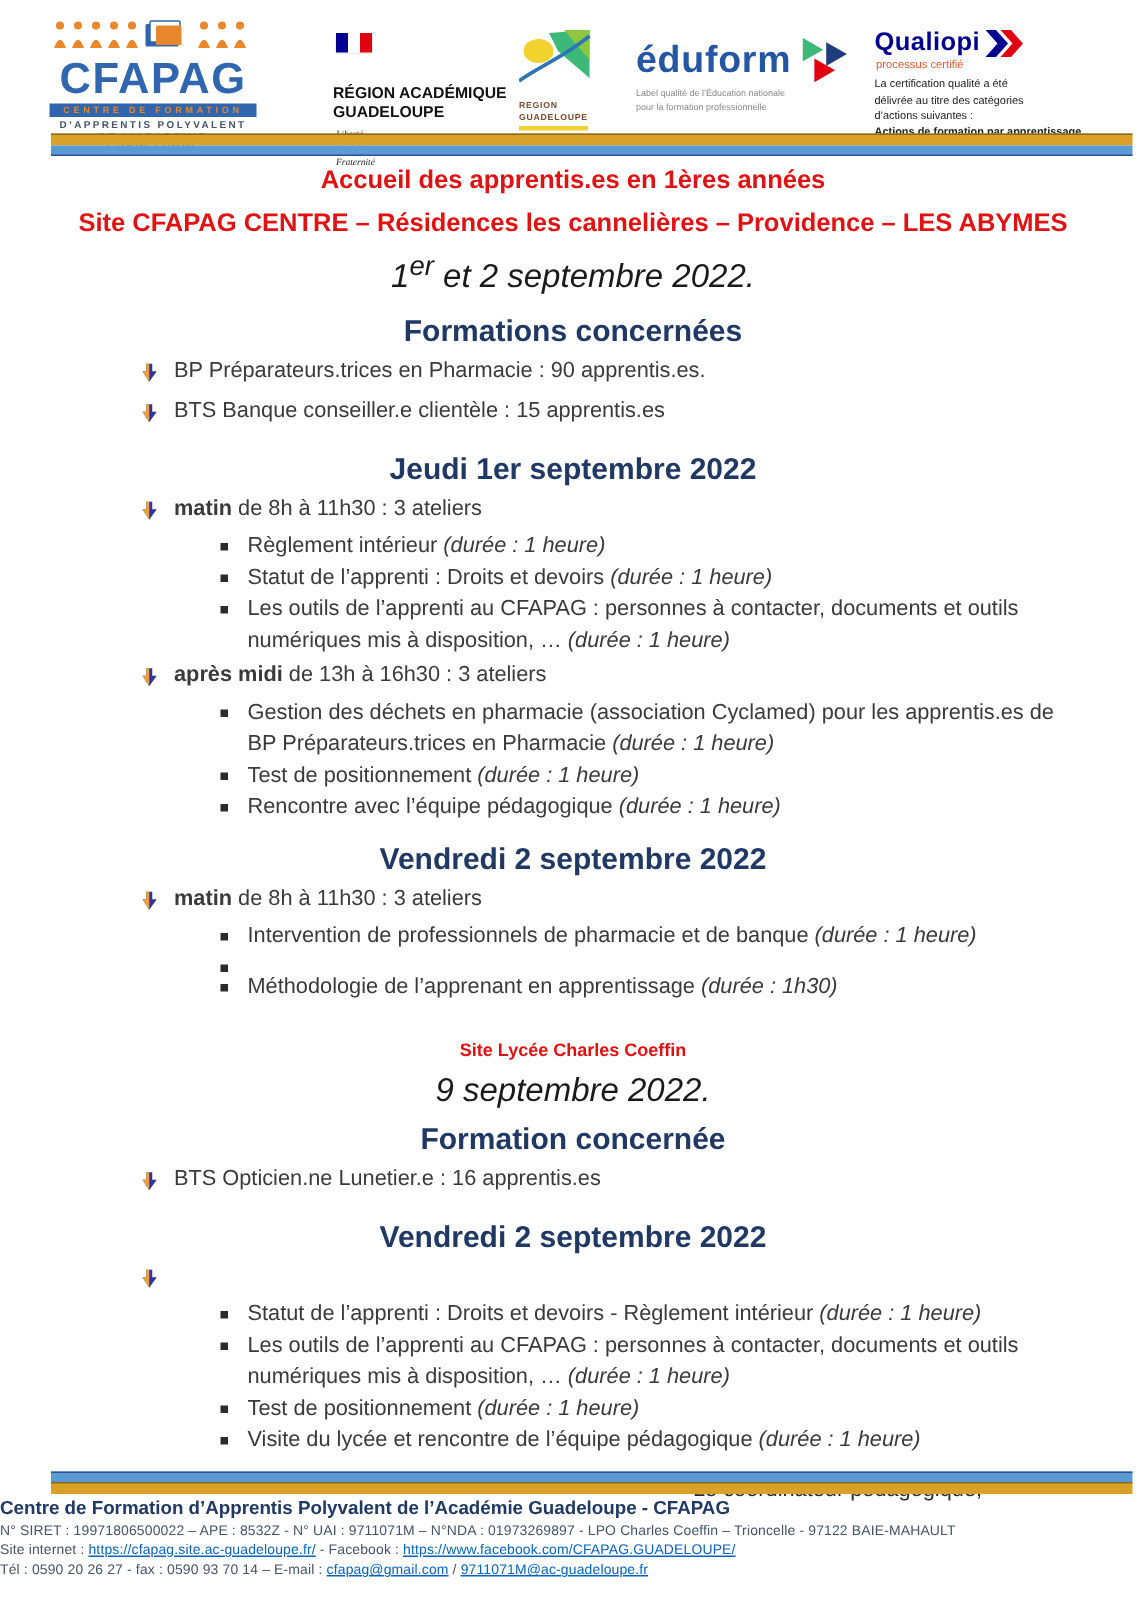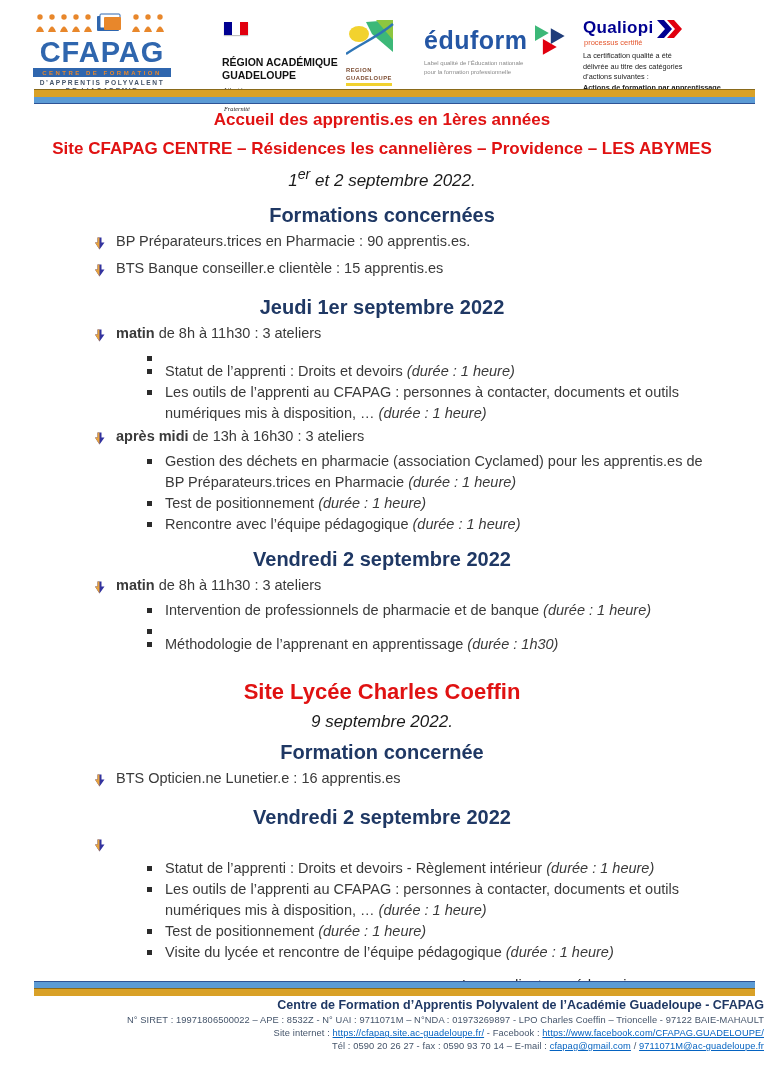--- a/index.html
+++ b/index.html
@@ -44,37 +44,37 @@
   .hbar .gold { height:8px; background:#d9a127; border-top:1px solid #8a6a1a; }
   .hbar .blue { height:7px; background:#5b9bd5; border-bottom:1px solid #2e5395; }
   .topbar { top:89px; }
   .botbar { top:981px; }
   .botbar .blue { border-bottom:none; border-top:1px solid #2e5395; }
 
   
   .content { position:absolute; top:104px; left:0; right:0; }
   .c { text-align:center; }
   .red-title { color:#e01212; font-weight:bold; font-size:17px; margin-top:6px; }
-  .date-line { font-style:italic; font-size:17px; color:#1a1a1a; margin-top:7px; }
+  .date-line { font-style:italic; font-size:22px; color:#1a1a1a; margin-top:7px; }
   .navy-h { color:#1f3864; font-weight:bold; font-size:20px; margin-top:13px; }
-  .red-h { color:#e01212; font-weight:bold; font-size:22px; margin-top:24px; }
+  .red-h { color:#e01212; font-weight:bold; font-size:12px; margin-top:24px; }
 
   .l1 { display:flex; margin:2px 60px 0 94px; font-size:14.5px; line-height:21px; }
   .l1 .ic { flex:none; width:12px; margin:4px 10px 0 0; }
   .l2 { display:flex; margin:0 54px 0 147px; font-size:14.5px; line-height:21px; }
   .l2 .sq { flex:none; width:5px; height:5px; background:#2b2b2b; margin:8px 13px 0 0; }
   .l2 .txt { max-width:548px; }
   .b { font-weight:bold; }
   .it { font-style:italic; }
   .mt4 { margin-top:4px; }
 
   .signature { margin:12px 0 0 462px; font-size:14.5px; line-height:1.5; color:#2a2a2a; }
 
   
-  .footer-text { position:absolute; top:998px; left:0; right:0; text-align:right; }
+  .footer-text { position:absolute; top:998px; left:0; right:0; text-align:left; }
   .f-title { color:#1f3864; font-weight:bold; font-size:12.5px; }
   .f-small { font-size:9.3px; color:#44546a; margin-top:3px; letter-spacing:.1px; }
   .f-small a { color:#0563c1; text-decoration:underline; cursor:pointer; }
 </style>
 </head>
 <body>
 
 <div class="page">
 
   <div class="logo cfapag">
@@ -205,20 +205,21 @@
 
     <div class="l1 mt4">
       <span class="ic"><svg width="11" height="13" viewBox="0 0 11 13">
             <path d="M3.5,0.5 h4 v5 h3 L5.5,12.5 1,5.5 h2.5 z" fill="#33339f"></path>
             <path d="M3.5,0.5 h2 v12 L1,5.5 h2.5 z" fill="#e8a33d"></path>
           </svg></span>
       <span class="txt"><span class="b">matin</span><span> de 8h à 11h30 : 3 ateliers</span></span>
     </div>
     <div class="l2">
       <span class="sq"></span>
+      <span class="txt"><span>Règlement intérieur </span><span class="it">(durée : 1 heure)</span></span>
     </div>
     <div class="l2">
       <span class="sq"></span>
       <span class="txt"><span>Statut de l’apprenti : Droits et devoirs </span><span class="it">(durée : 1 heure)</span></span>
     </div>
     <div class="l2">
       <span class="sq"></span>
       <span class="txt"><span>Les outils de l’apprenti au CFAPAG : personnes à contacter, documents et outils numériques mis à disposition, … </span><span class="it">(durée : 1 heure)</span></span>
     </div>
 

